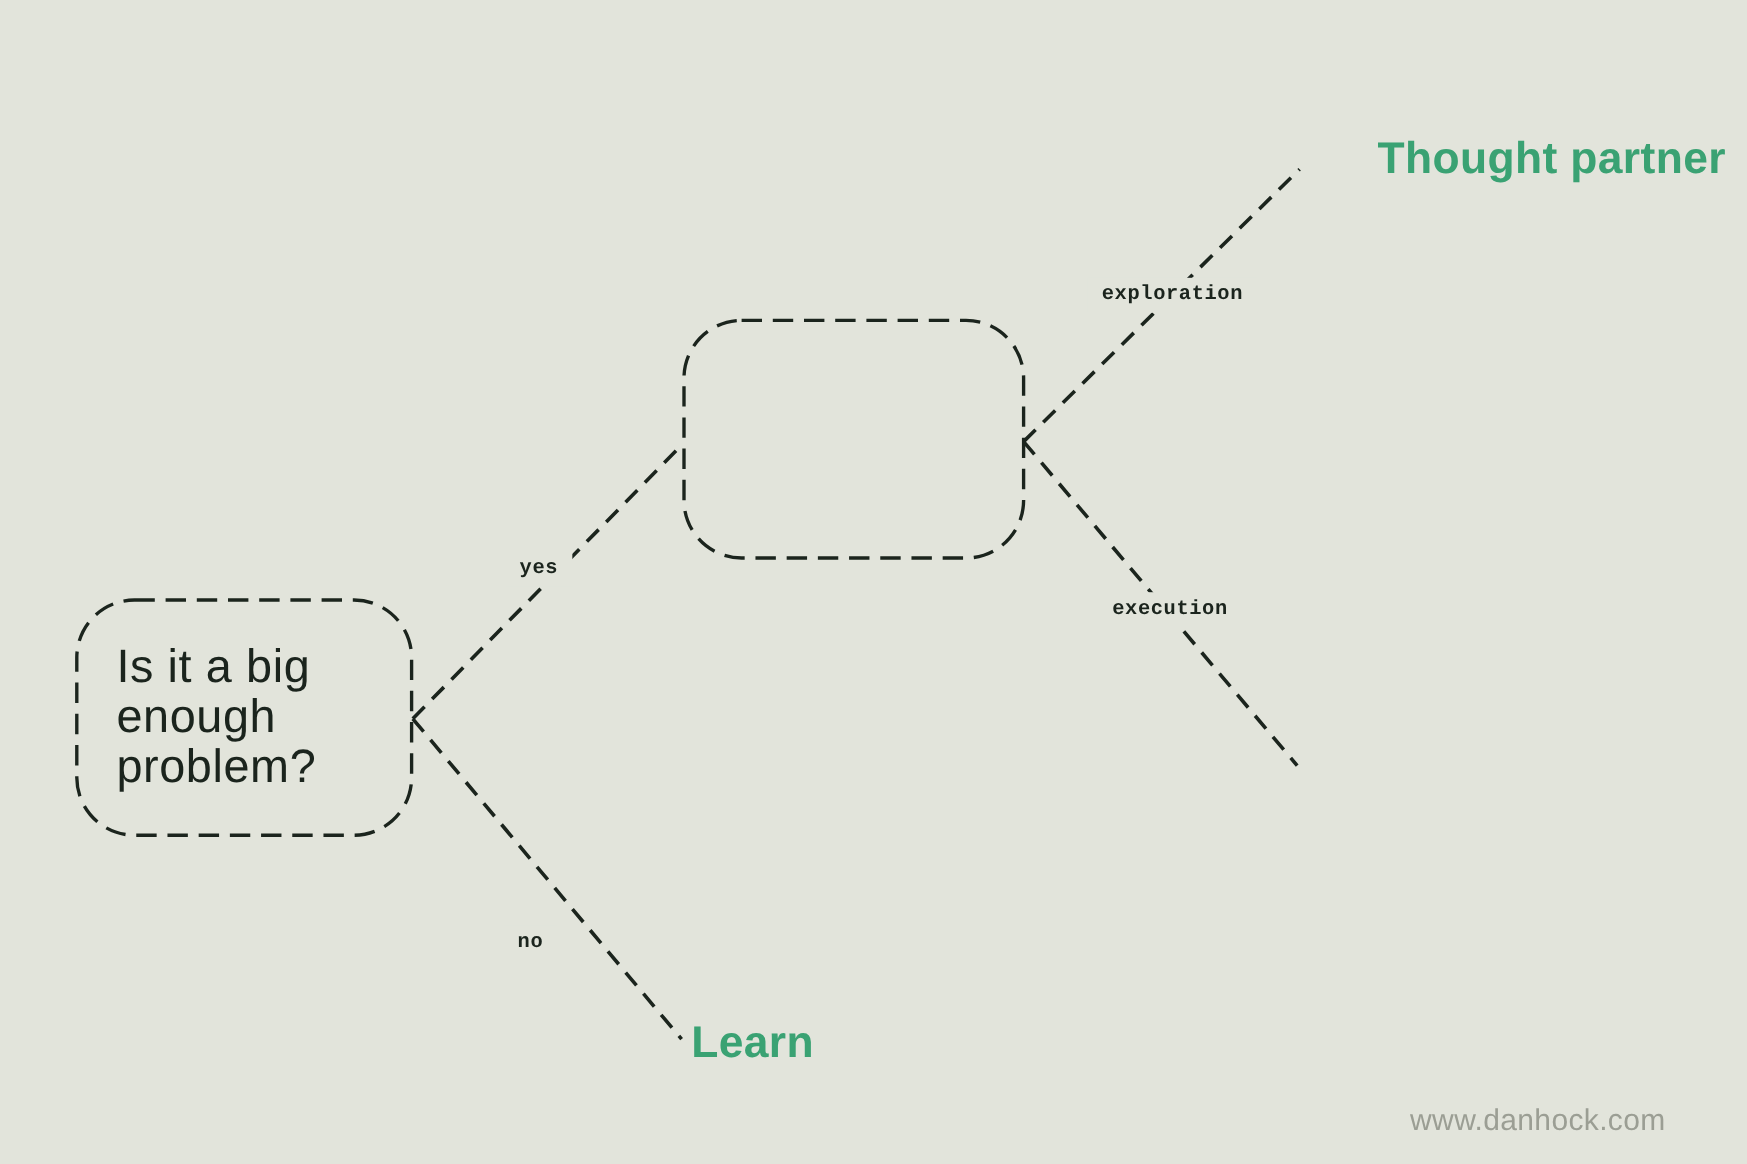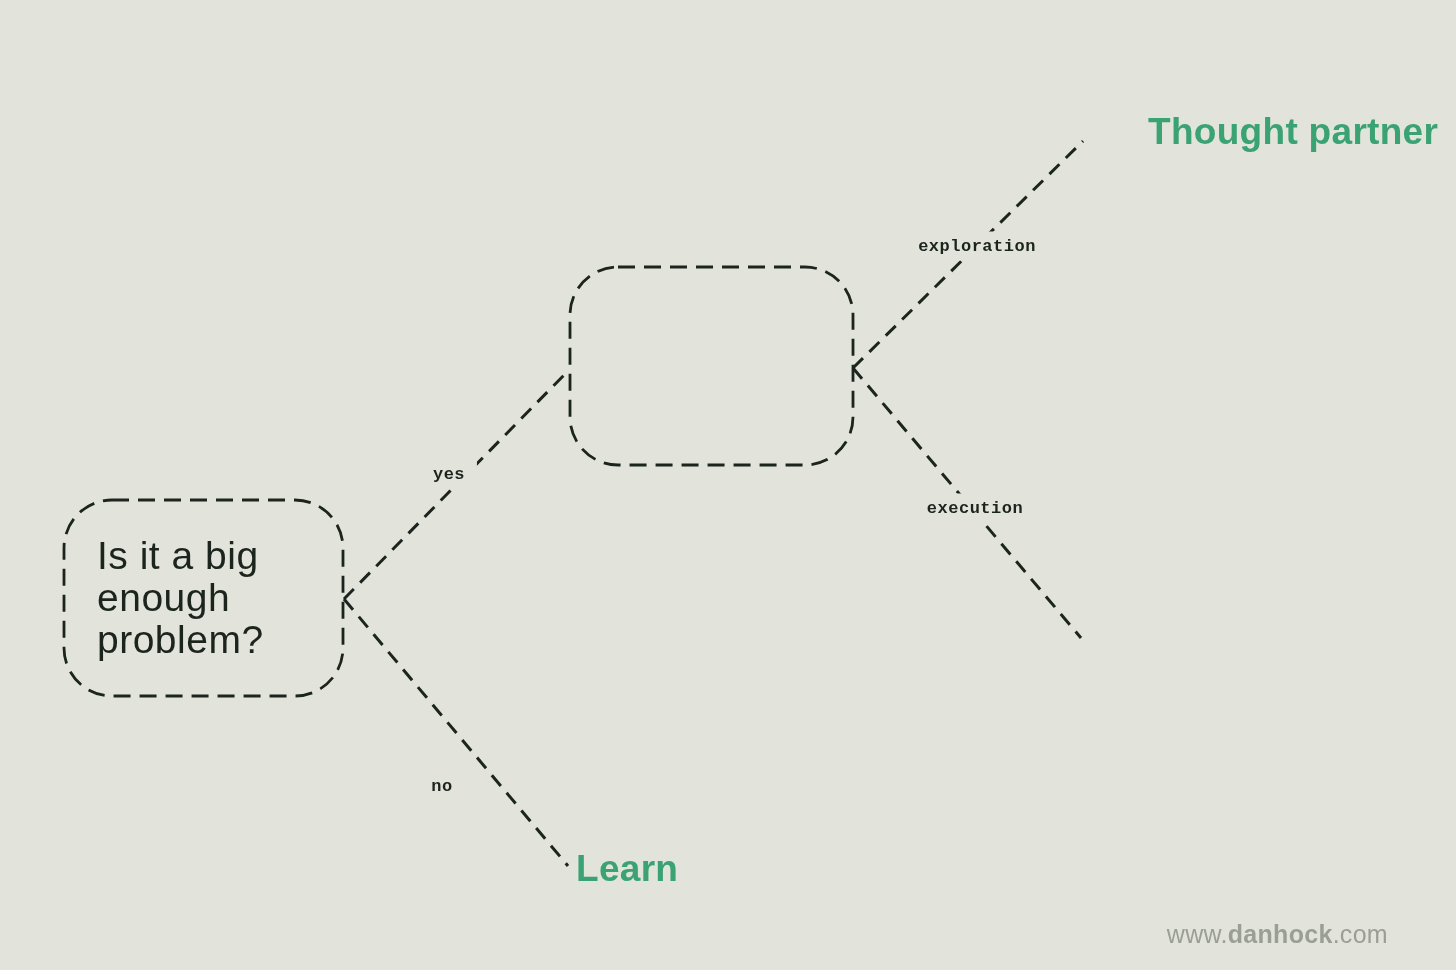--- a/index.html
+++ b/index.html
@@ -37,21 +37,21 @@
     font-size:37px;font-weight:700;line-height:42px;white-space:nowrap;
     letter-spacing:0.3px;
   }
   .outcome.thought-partner{left:1148px;top:111px;}
   .outcome.automate{left:1099px;top:618px;}
   .outcome.learn{left:576px;top:848px;}
   .watermark{
     position:absolute;z-index:2;right:68px;bottom:21px;
     color:var(--wm);font-size:25px;letter-spacing:0.3px;white-space:nowrap;
   }
-  .watermark .bold{font-weight:700;}
+  .watermark .bold{font-weight:400;}
 </style>
 </head>
 <body>
 
 <div class="canvas">
 
   <svg class="wires" width="1456" height="970" viewBox="0 0 1456 970">
     <line x1="344" y1="599" x2="567" y2="372"></line>
     <line x1="344" y1="599" x2="568" y2="866"></line>
     <line x1="853" y1="368" x2="1083" y2="141"></line>

